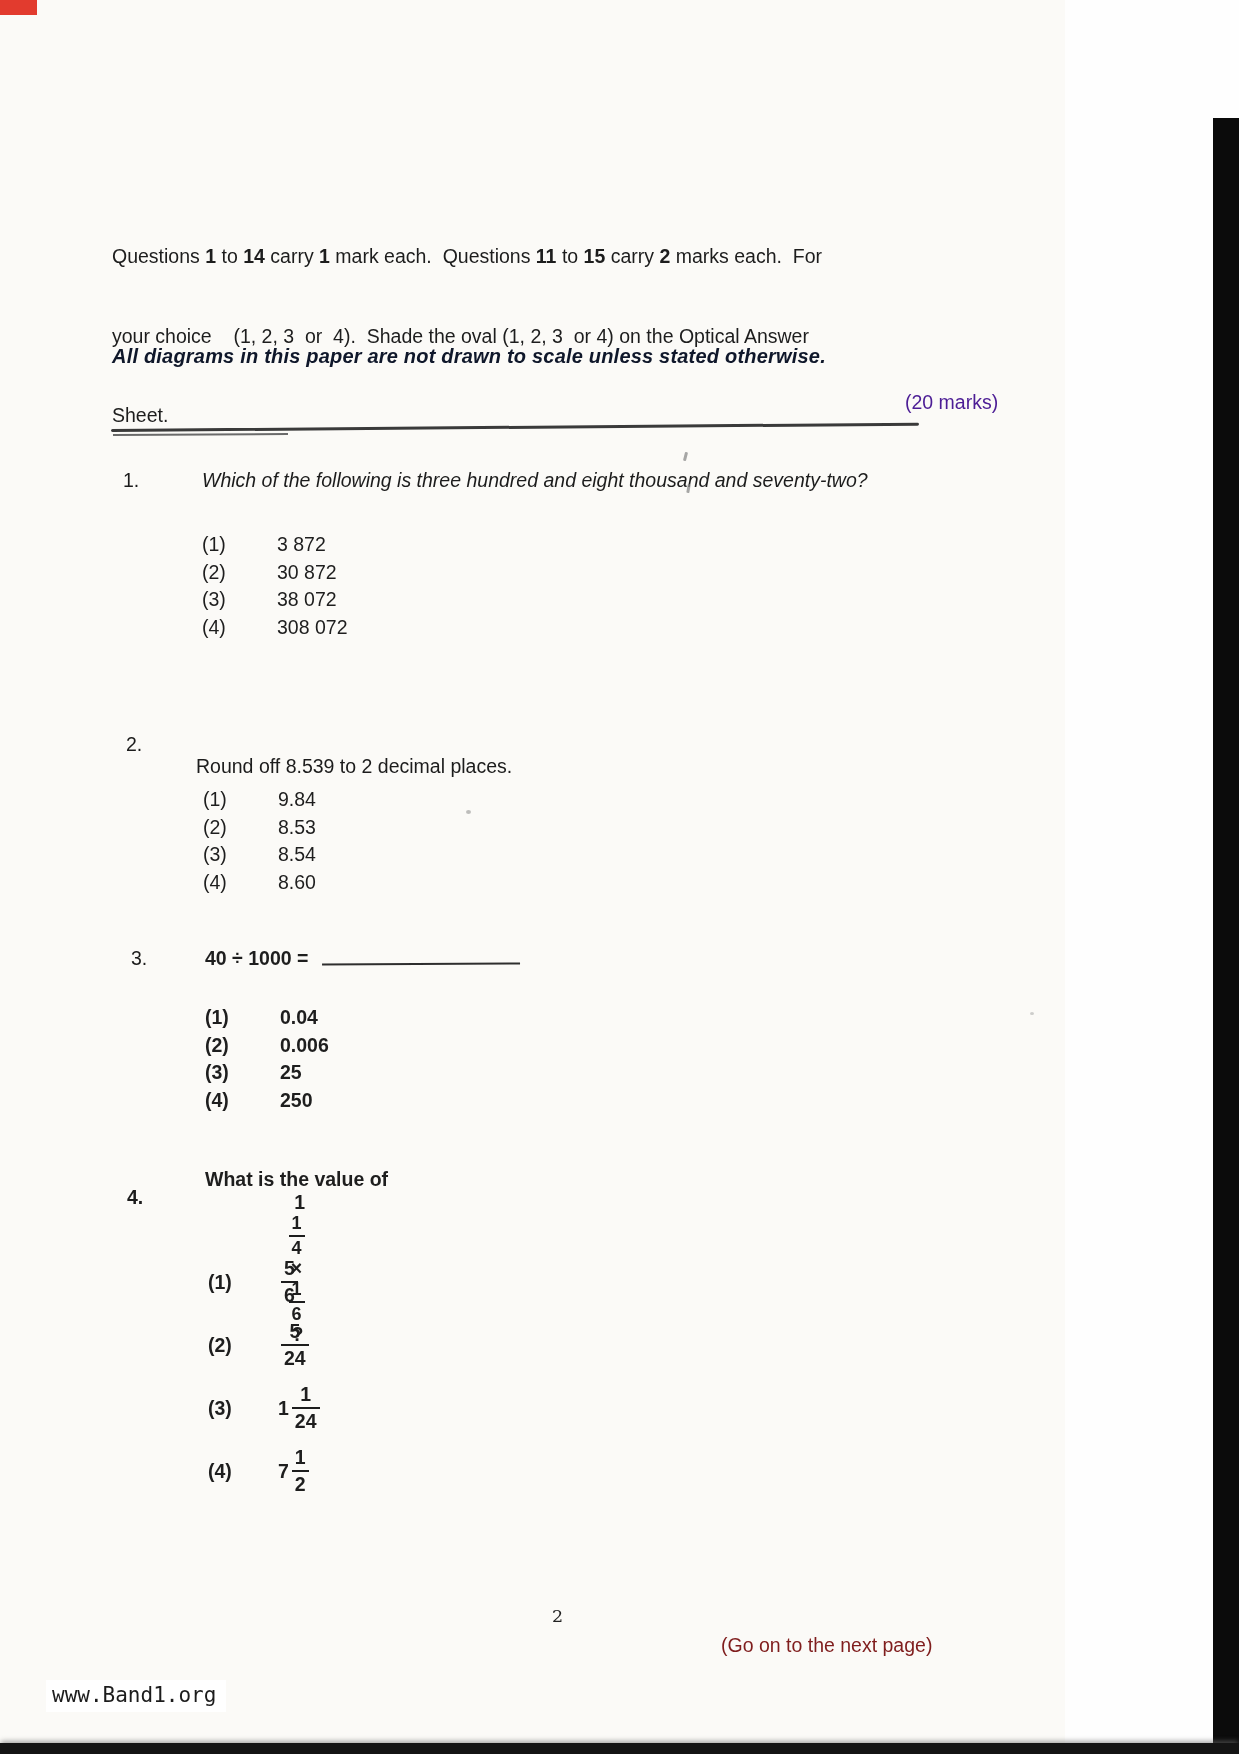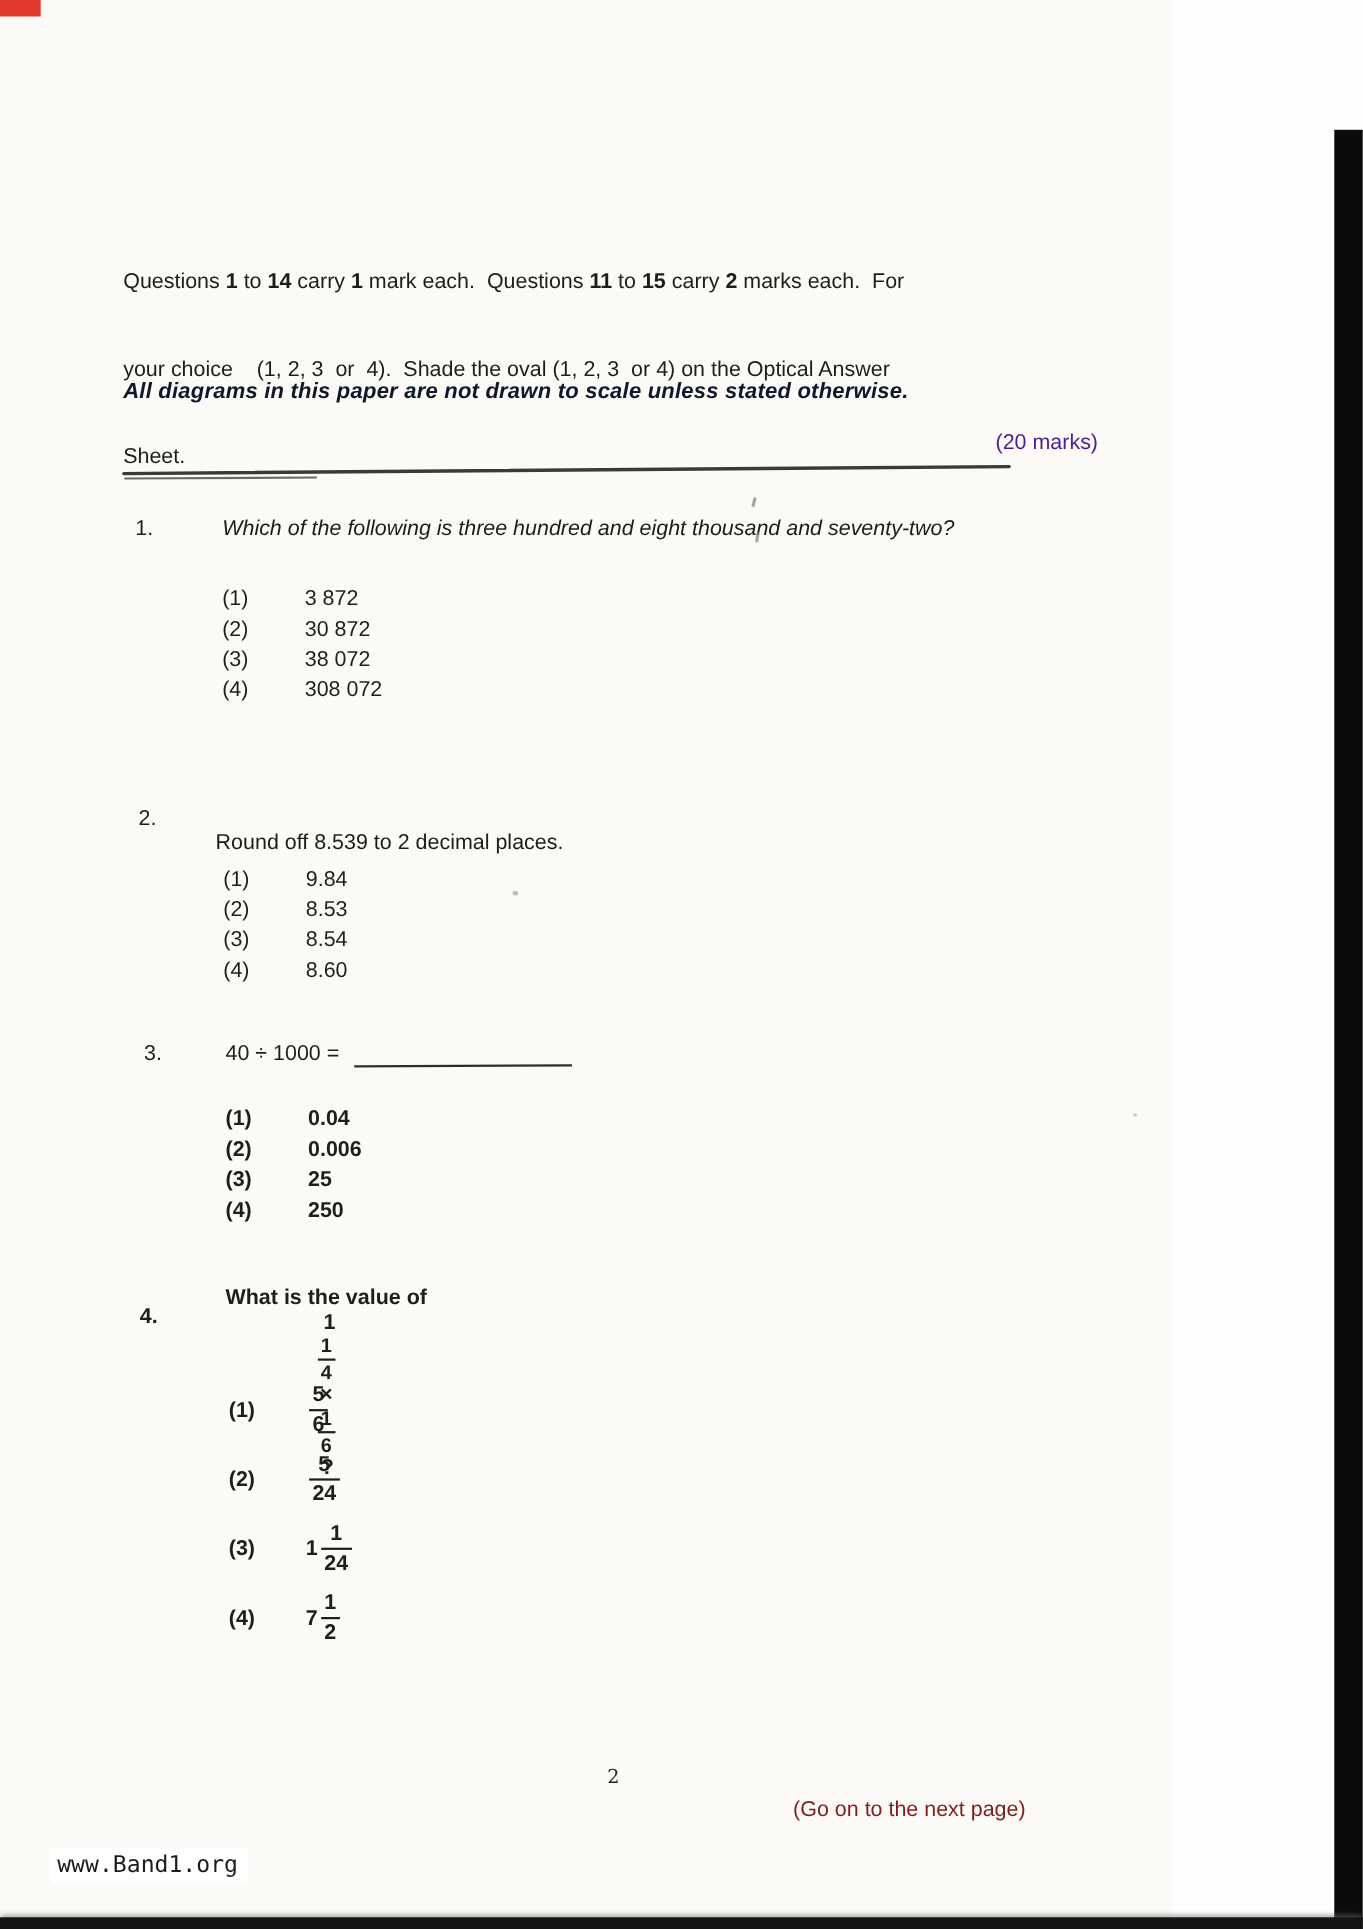--- a/index.html
+++ b/index.html
@@ -24,21 +24,21 @@
   .divider{left:111px;top:429px;width:808px;height:2.5px;background:#3a3a3a;
     transform:rotate(-.45deg);transform-origin:left center;border-radius:2px;}
   .divider-ghost{left:113px;top:434px;width:175px;height:2px;background:#6a6a6a;
     transform:rotate(-.3deg);transform-origin:left center;}
   .qnum{font-size:19.5px;color:#1c1c1c;}
   .qtext{font-size:19.5px;color:#1c1c1c;}
   .opts{display:flex;flex-direction:column;}
   .opt{display:flex;line-height:27.6px;font-size:19.5px;}
   .opt .opt-label{width:75px;flex:0 0 75px;}
   .bold, .bold .opt{font-weight:bold;}
-  .q3row{display:flex;align-items:flex-end;font-weight:normal;font-size:19.5px;}
+  .q3row{display:flex;align-items:flex-start;font-weight:bold;font-size:19.5px;}
   .blank-line{display:inline-block;width:198px;border-bottom:2.5px solid #2e2e2e;
     height:16px;margin-left:14px;transform:rotate(-.3deg);}
   .frac{display:inline-flex;flex-direction:column;align-items:center;
     vertical-align:middle;line-height:1;}
   .frac .num,.frac .den{font-size:18px;padding:0 3px;}
   .frac .bar{align-self:stretch;height:2.2px;background:#1d1d1d;margin:2.5px 0;}
   .q4line{display:flex;align-items:center;font-size:19.5px;font-weight:bold;height:64px;}
   .q4line .whole{margin-left:9px;margin-right:3px;}
   .q4line .op{margin:0 9px;}
   .q4line .suffix{margin-left:2px;}

